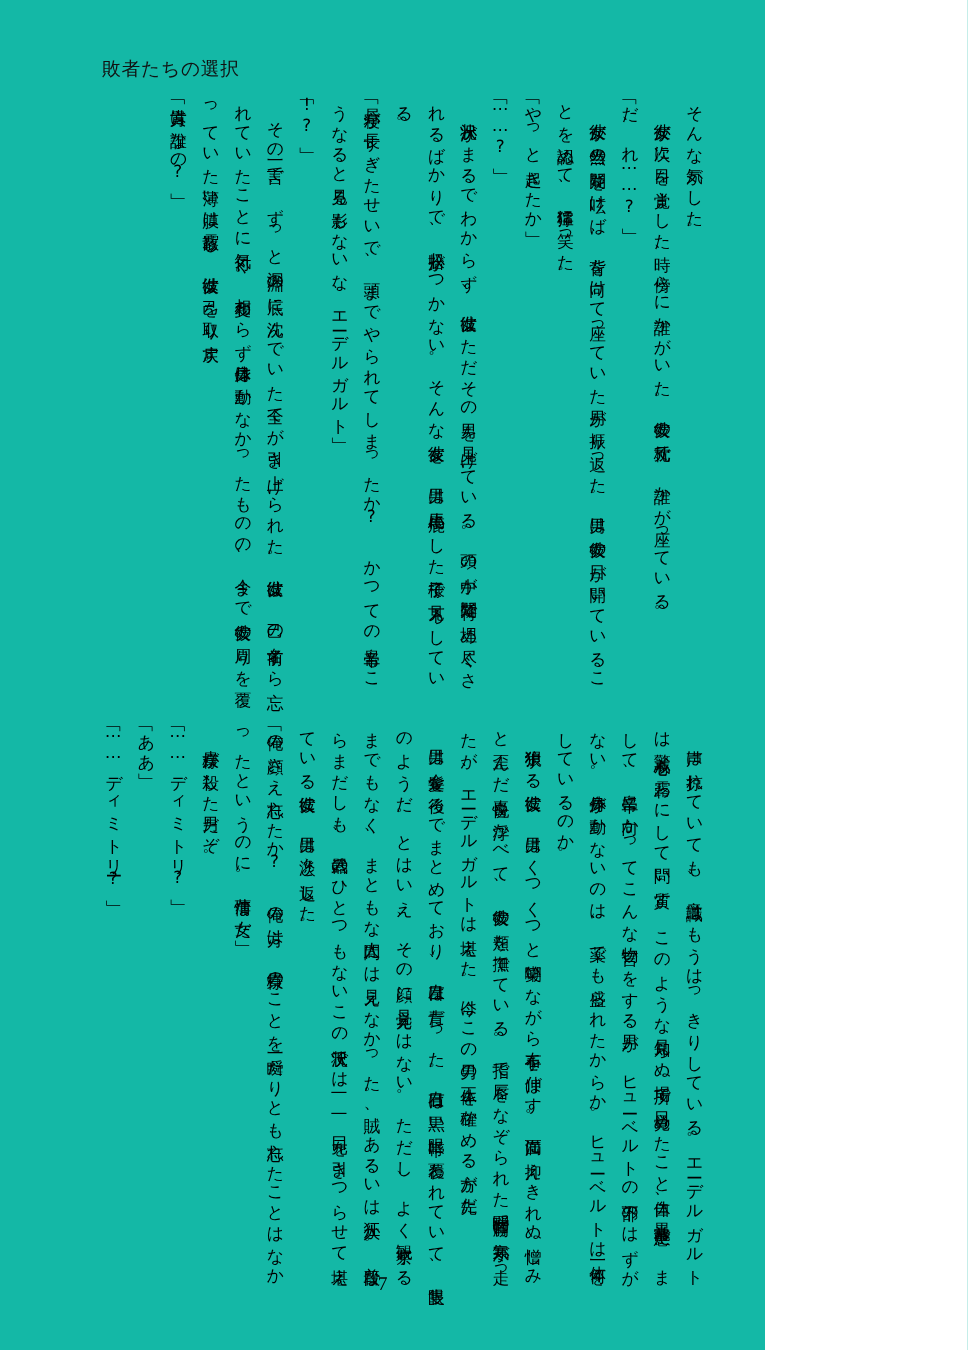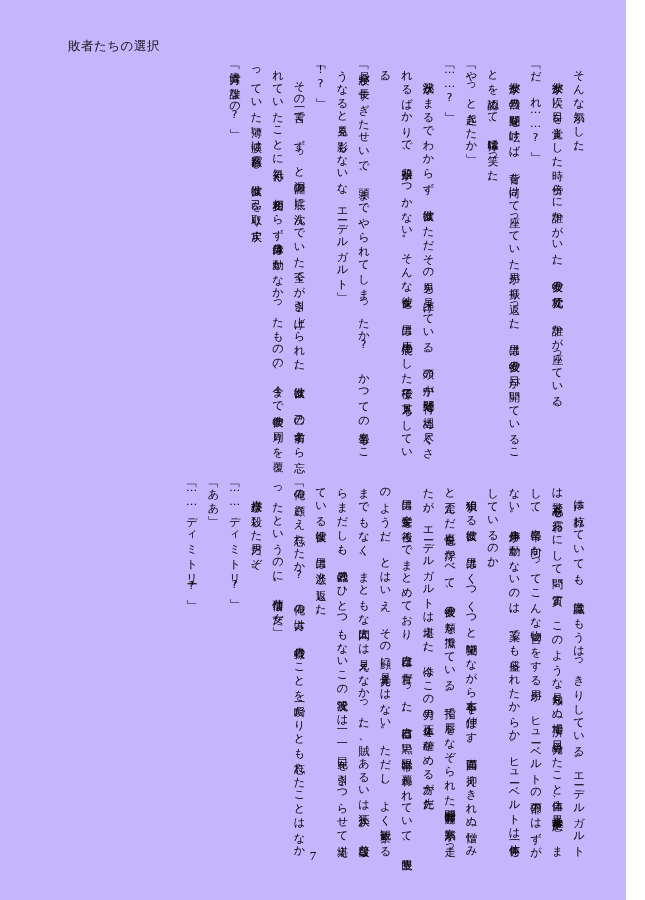--- a/index.html
+++ b/index.html
@@ -7,23 +7,23 @@
     margin: 0;
     padding: 0;
     background: #ffffff;
   }
   body {
     font-family: "DejaVu Sans", "Liberation Sans", sans-serif;
     color: #000000;
   }
   #page {
     position: relative;
-    width: 626px;
+    width: 510px;
     height: 900px;
-    background: #c4b5fd;
+    background: #14b8a6;
     overflow: hidden;
     box-sizing: border-box;
   }
   
   .running-header {
     position: absolute;
     left: 68px;
     top: 40px;
     font-size: 12.5px;
     letter-spacing: 0.5px;

